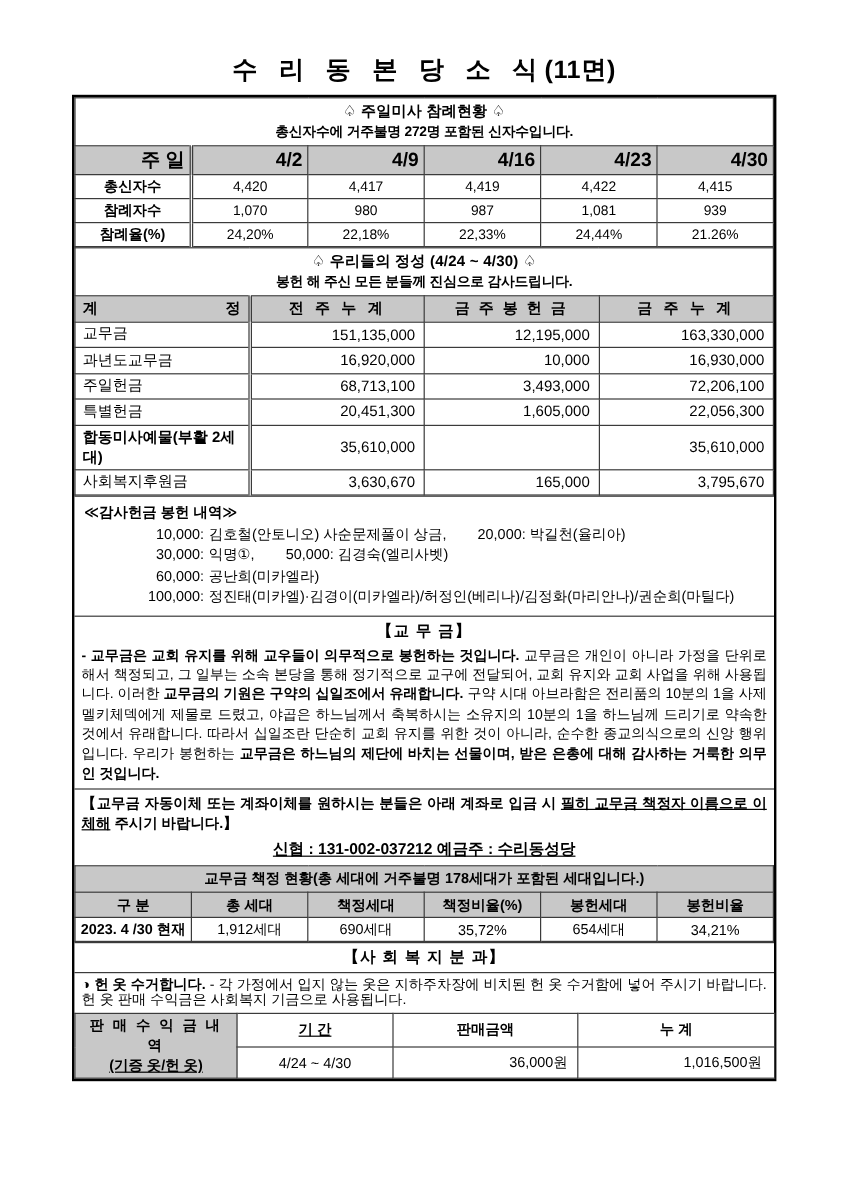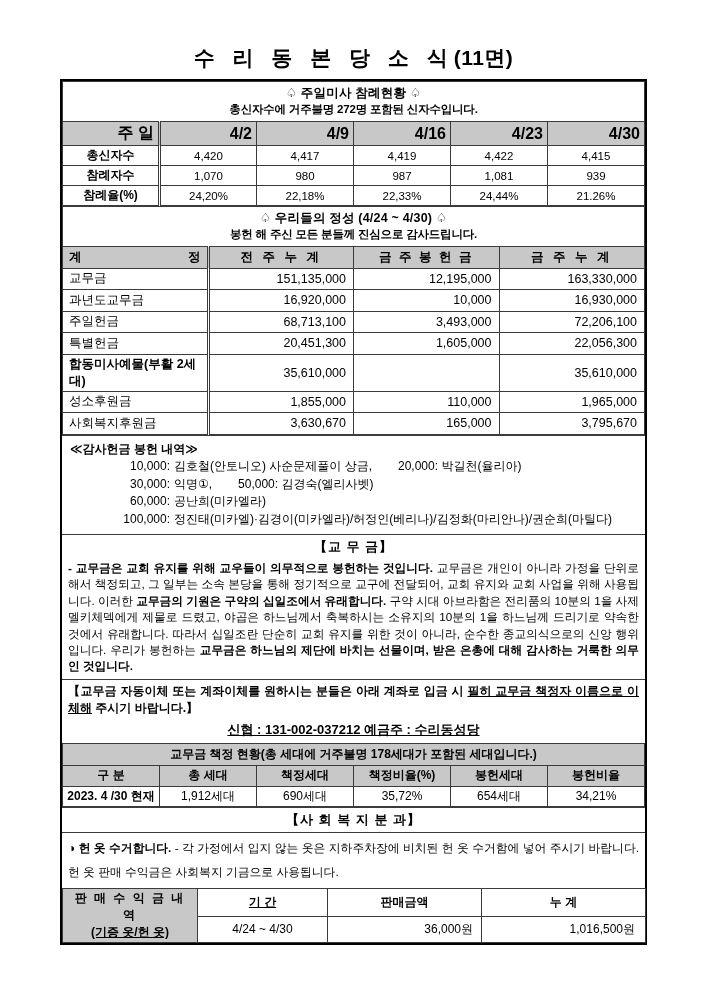--- a/index.html
+++ b/index.html
@@ -111,21 +111,21 @@
   .notice u{text-decoration:underline;}
   .bank{
     text-align:center;font-weight:bold;font-size:13px;
     text-decoration:underline;padding:2px 0 4px 0;
   }
   .subband{
     background:#c8c8c8;text-align:center;font-weight:bold;
     font-size:12px;padding:2px 0;
   }
   .welfare{
-    font-size:11.8px;line-height:24px;padding:3px 6px 4px 6px;
+    font-size:11.8px;line-height:13px;padding:3px 6px 4px 6px;
     text-align:justify;word-break:break-all;
   }
   .divline{border-top:1px solid #3b3b3b;}
   .sellhdr{font-weight:bold;font-size:12px;text-align:center;}
   .sellhdr u{text-decoration:underline;}
   .nowrap{white-space:nowrap;}
 </style>
 </head>
 <body>
 
@@ -222,26 +222,20 @@
         <td class="name">특별헌금</td>
         <td class="num thickleft">20,451,300</td>
         <td class="num">1,605,000</td>
         <td class="num">22,056,300</td>
       </tr>
       <tr class="off">
         <td class="name b">합동미사예물(부활 2세대)</td>
         <td class="num thickleft">35,610,000</td>
         <td class="num"></td>
         <td class="num">35,610,000</td>
-      </tr>
-      <tr class="off">
-        <td class="name">성소후원금</td>
-        <td class="num thickleft">1,855,000</td>
-        <td class="num">110,000</td>
-        <td class="num">1,965,000</td>
       </tr>
       <tr class="off">
         <td class="name">사회복지후원금</td>
         <td class="num thickleft">3,630,670</td>
         <td class="num">165,000</td>
         <td class="num">3,795,670</td>
       </tr>
     </tbody>
       </table>
 

